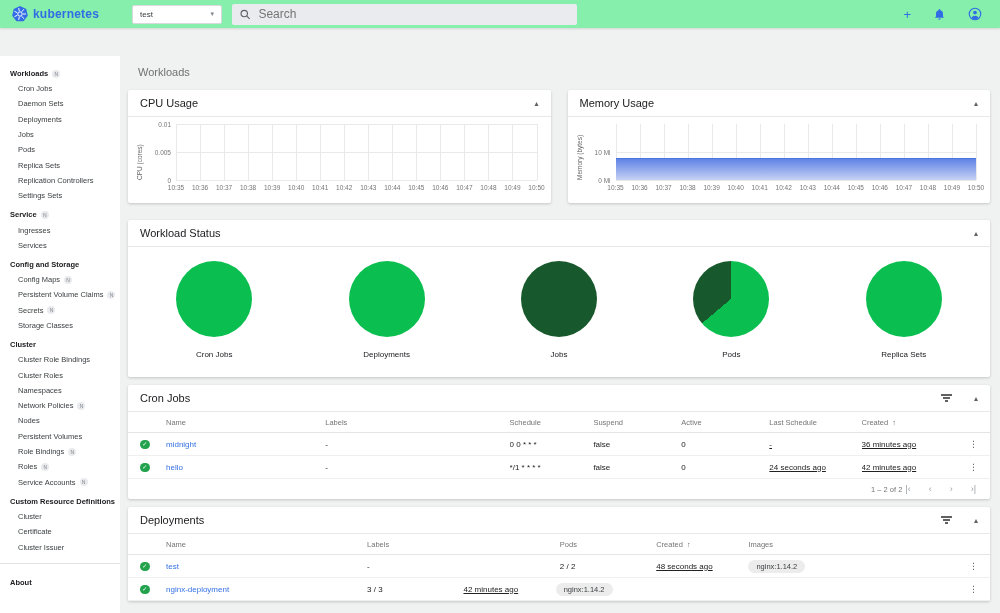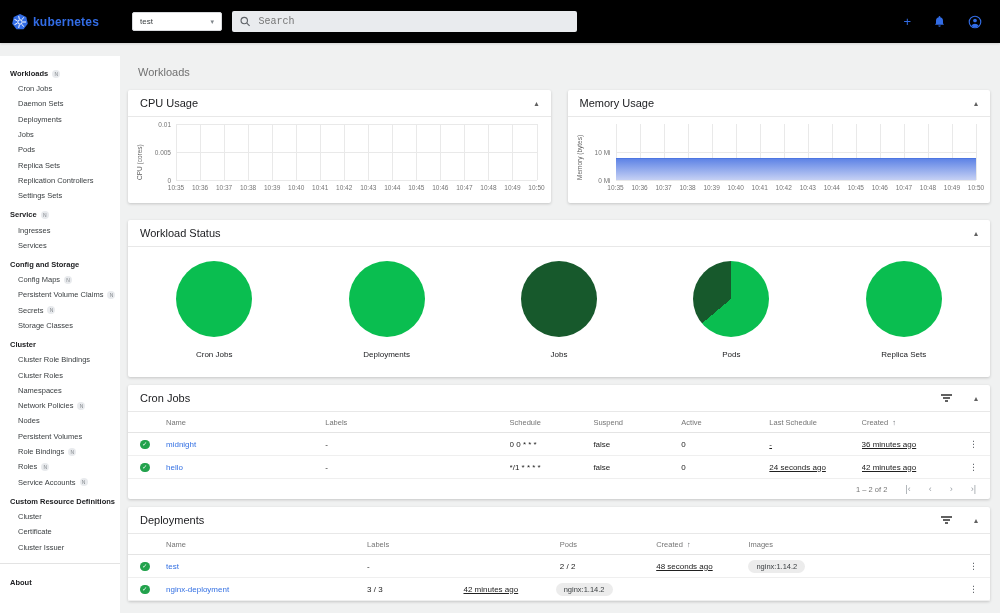--- a/index.html
+++ b/index.html
@@ -1,32 +1,32 @@
 <!DOCTYPE html>
 <html><head>
 <meta charset="utf-8">
 <style>
   * { margin:0; padding:0; box-sizing:border-box; }
   html,body { width:1000px; height:613px; overflow:hidden; }
   body { font-family:"Liberation Sans","DejaVu Sans",sans-serif; background:#f0f1f1; color:#212121; }
   .app { position:relative; width:1000px; height:613px; }
 
   
-  .topbar { position:absolute; top:0; left:0; right:0; height:43px; background:#000000;
+  .topbar { position:absolute; top:0; left:0; right:0; height:28px; background:#86efac;
             display:flex; align-items:center; box-shadow:0 1px 2px rgba(0,0,0,.12); z-index:30; }
   .logo { display:flex; align-items:center; gap:5px; padding:0 10px 0 12px; width:128px; }
   .logo-text { color:#326ce5; font-weight:bold; font-size:12px; letter-spacing:.2px; }
   .ns-select { margin-left:4px; width:90px; height:19px; border:1px solid #d7d9dc; border-radius:2px;
                background:#fff; display:flex; align-items:center; justify-content:space-between;
                padding:0 7px; font-size:8px; color:#3c4043; cursor:pointer; }
   .ns-select .caret { color:#80868b; font-size:7px; }
   .searchbar { margin-left:10px; width:345px; height:21px; background:#e9ebee; border-radius:2px;
                display:flex; align-items:center; padding:0 8px; gap:8px; }
-  .searchbar input { border:none; background:transparent; outline:none; font-size:10px;
-                     color:#3c4043; width:100%; font-family:Liberation Mono, monospace; }
+  .searchbar input { border:none; background:transparent; outline:none; font-size:12px;
+                     color:#3c4043; width:100%; font-family:Liberation Sans, sans-serif; }
   .searchbar input::placeholder { color:#757575; }
   .top-actions { margin-left:auto; display:flex; align-items:center; gap:22px; padding-right:18px; color:#326ce5; }
   .plus-glyph { font-size:13px; line-height:13px; cursor:pointer; }
 
   
   .appbar { position:absolute; top:28px; left:0; right:0; height:28px; background:#326de6;
             display:flex; align-items:center; gap:14px; padding:0 12px; z-index:25; }
   .hamburger { width:13px; display:flex; flex-direction:column; gap:2.5px; cursor:pointer; }
   .hamburger i { display:block; height:1.6px; background:#fff; border-radius:1px; }
   .appbar-title { color:#fff; font-size:11px; font-weight:bold; }
@@ -94,21 +94,21 @@
   .dep .col-created{width:11%;} .dep .col-images{flex:1;}
   .col-menu { width:14px; flex:none; text-align:right; padding-right:0; }
   .menu-dots { color:#5f6368; font-size:9px; cursor:pointer; }
   .link { color:#3571e3; cursor:pointer; }
   .u { text-decoration:underline; }
   .check { display:inline-block; width:9.5px; height:9.5px; border-radius:50%; background:#23a24d;
            color:#fff; font-size:6px; line-height:9.5px; text-align:center; }
   .chip { display:inline-block; background:#ececec; border-radius:8px; padding:2px 8px; font-size:7.5px; color:#3c4043; }
   .sort-arrow { margin-left:4px; color:#5f6368; }
   .pagination { display:flex; justify-content:flex-end; align-items:center; height:20px;
-                padding:0 14px; font-size:7.5px; color:#757575; gap:18px; }
+                padding:0 14px; font-size:7.5px; color:#757575; gap:3px; }
   .pg-icons { display:flex; gap:18px; color:#9aa0a6; font-size:9px; }
   .pg-icons span { cursor:pointer; }
 
   svg.icon { display:block; }
 </style>
 </head>
 <body>
 
 <div class="app">
 

